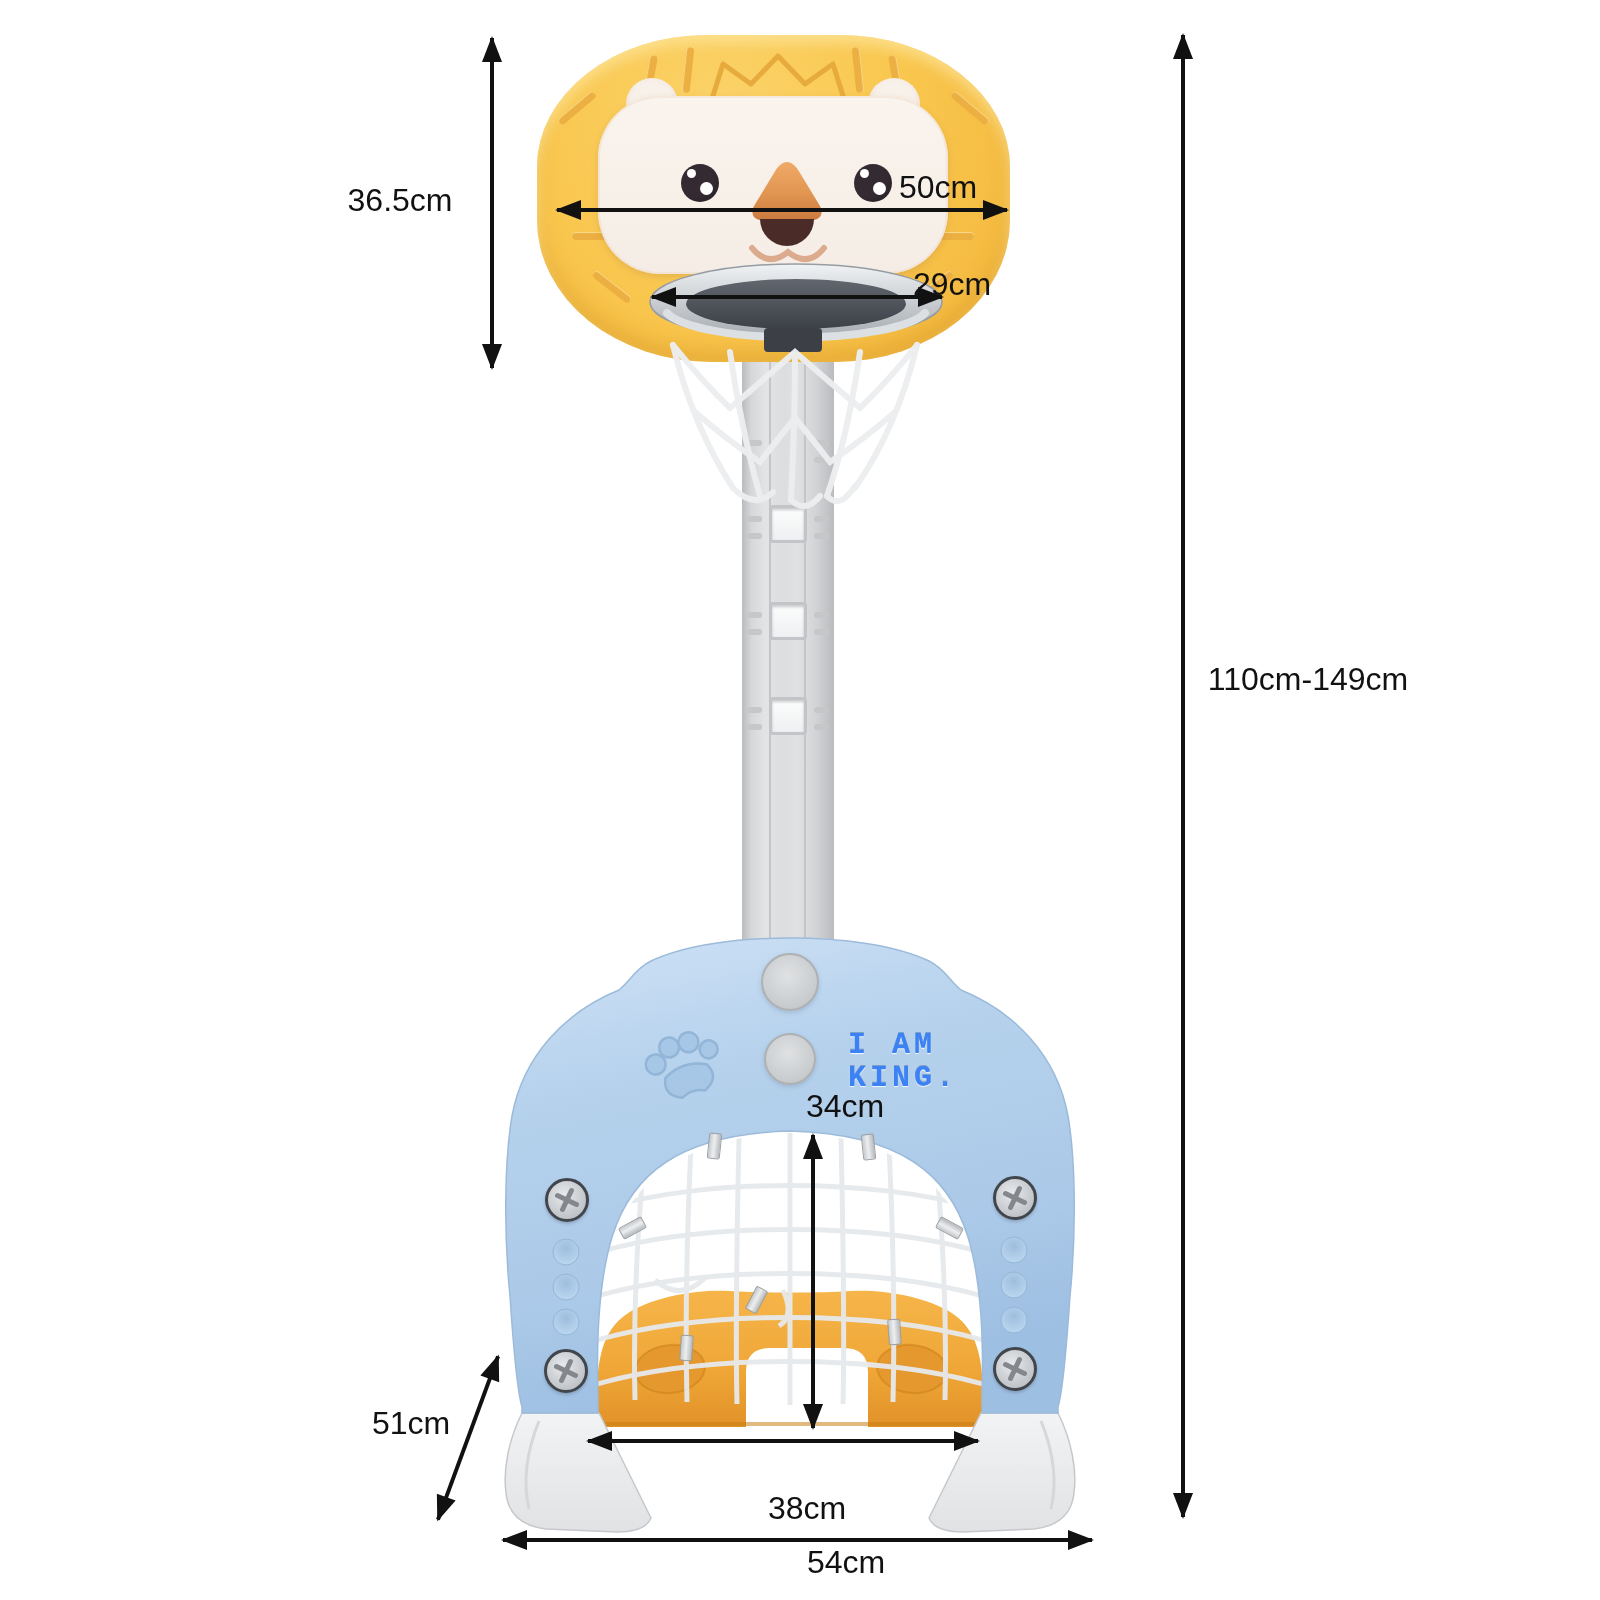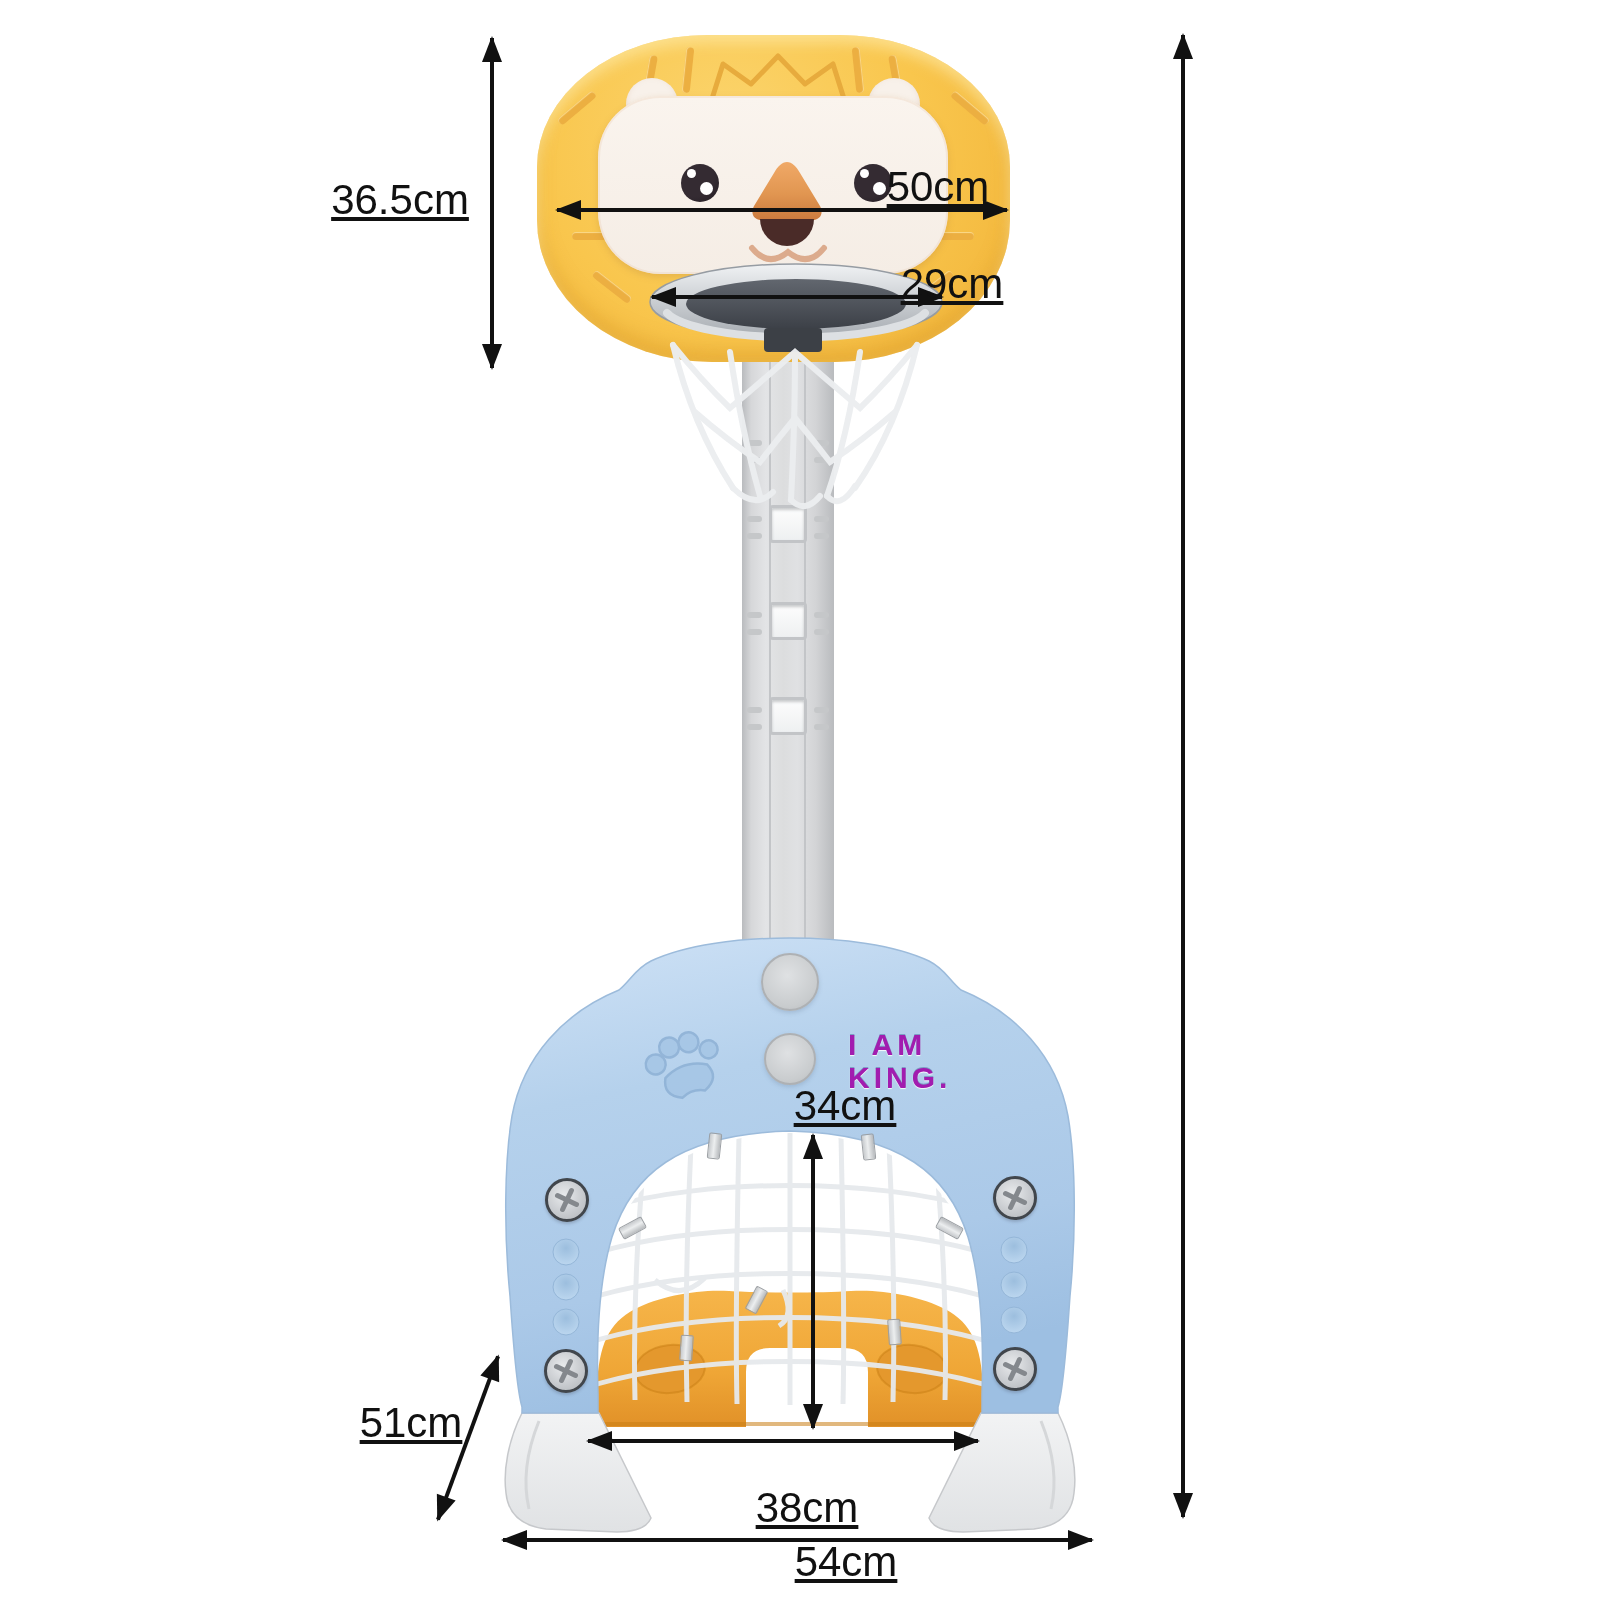--- a/index.html
+++ b/index.html
@@ -10,22 +10,22 @@
 
   
   .arr{position:absolute;background:var(--dimension-line,#111);}
   .arr.h{height:4px;}
   .arr.v{width:4px;}
   .arr::before,.arr::after{content:"";position:absolute;width:0;height:0;border:solid transparent;}
   .arr.h::before{left:-2px;top:50%;transform:translateY(-50%);border-width:10px 26px 10px 0;border-right-color:var(--dimension-line,#111);}
   .arr.h::after{right:-2px;top:50%;transform:translateY(-50%);border-width:10px 0 10px 26px;border-left-color:var(--dimension-line,#111);}
   .arr.v::before{top:-2px;left:50%;transform:translateX(-50%);border-width:0 10px 26px 10px;border-bottom-color:var(--dimension-line,#111);}
   .arr.v::after{bottom:-2px;left:50%;transform:translateX(-50%);border-width:26px 10px 0 10px;border-top-color:var(--dimension-line,#111);}
-  .dimlabel{position:absolute;font-size:42px;color:var(--dimension-line,#111);white-space:nowrap;
-            transform:translate(-50%,-50%);letter-spacing:0;text-decoration:underline;}
+  .dimlabel{position:absolute;font-size:32px;color:var(--dimension-line,#111);white-space:nowrap;
+            transform:translate(-50%,-50%);letter-spacing:0;}
 
   
   .board{position:absolute;left:537px;top:35px;width:473px;height:327px;
          border-radius:170px 170px 175px 175px / 132px 132px 142px 142px;
          background:radial-gradient(circle at 40% 28%, #fbd46c 0%, var(--backboard-yellow,#f9c64d) 52%, #f4ba40 82%, #edac35 100%);
          box-shadow:inset 0 8px 14px rgba(255,236,170,.65), inset 0 -12px 18px rgba(205,140,30,.35);}
   .dash{position:absolute;width:46px;height:8px;border-radius:5px;background:#ecaf41;
         box-shadow:0 1px 1px rgba(255,230,160,.8) inset;}
   .ear{position:absolute;width:52px;height:52px;border-radius:50%;background:var(--face-cream,#f8f1ea);
        box-shadow:inset 0 -3px 6px rgba(210,170,140,.35);}
@@ -52,22 +52,22 @@
         box-shadow:0 2px 4px rgba(90,110,140,.25);}
   .screw{position:absolute;width:44px;height:44px;border-radius:50%;border:3px solid #41464c;
          background:radial-gradient(circle at 42% 38%, #e9ebed, #c9ccd0 55%, #b1b5b9);
          box-shadow:0 2px 3px rgba(80,90,110,.3);}
   .screw::before,.screw::after{content:"";position:absolute;left:50%;top:50%;width:26px;height:5px;border-radius:3px;
          background:#84888d;transform-origin:center;}
   .screw::before{transform:translate(-50%,-50%) rotate(25deg);}
   .screw::after{transform:translate(-50%,-50%) rotate(115deg);}
   .clip{position:absolute;width:13px;height:26px;border-radius:2px;border:1px solid #9b9fa3;
         background:linear-gradient(90deg,#c7cacd,#eceeef 45%,#b7babd);}
-  .emboss-text{position:absolute;left:848px;font-weight:bold;font-size:30px;letter-spacing:4px;color:#a21caf;
-        text-shadow:0 -1px 0 rgba(118,153,192,.9), 0 1px 1px rgba(255,255,255,.9);}
+  .emboss-text{position:absolute;left:848px;font-weight:bold;font-size:30px;letter-spacing:4px;color:#3b82f6;
+        text-shadow:0 -1px 0 rgba(118,153,192,.9), 0 1px 1px rgba(255,255,255,.9);font-family:Liberation Mono, monospace;}
 
   svg{position:absolute;overflow:visible;}
 </style>
 </head>
 <body>
 
 <div id="stage">
 
   <div class="pole">
     <div class="pole-line" style="left:27px"></div>
@@ -281,18 +281,19 @@
   <div class="arr h" style="left:652px;top:295px;width:290px"></div>
   <div class="arr v" style="left:1181px;top:35px;height:1482px"></div>
   <div class="arr v" style="left:811px;top:1135px;height:293px"></div>
   <div class="arr h" style="left:588px;top:1439px;width:390px"></div>
   <div class="arr h" style="left:503px;top:1538px;width:589px"></div>
   <div class="arr h" style="left:381px;top:1436px;width:174px;transform:rotate(-69.8deg)"></div>
 
   <div class="dimlabel" style="left:400px;top:200px">36.5cm</div>
   <div class="dimlabel" style="left:938px;top:187px">50cm</div>
   <div class="dimlabel" style="left:952px;top:284px">29cm</div>
+  <div class="dimlabel" style="left:1308px;top:679px">110cm-149cm</div>
   <div class="dimlabel" style="left:845px;top:1106px">34cm</div>
   <div class="dimlabel" style="left:807px;top:1508px">38cm</div>
   <div class="dimlabel" style="left:846px;top:1562px">54cm</div>
   <div class="dimlabel" style="left:411px;top:1423px">51cm</div>
 
 </div>
 
 </body></html>

